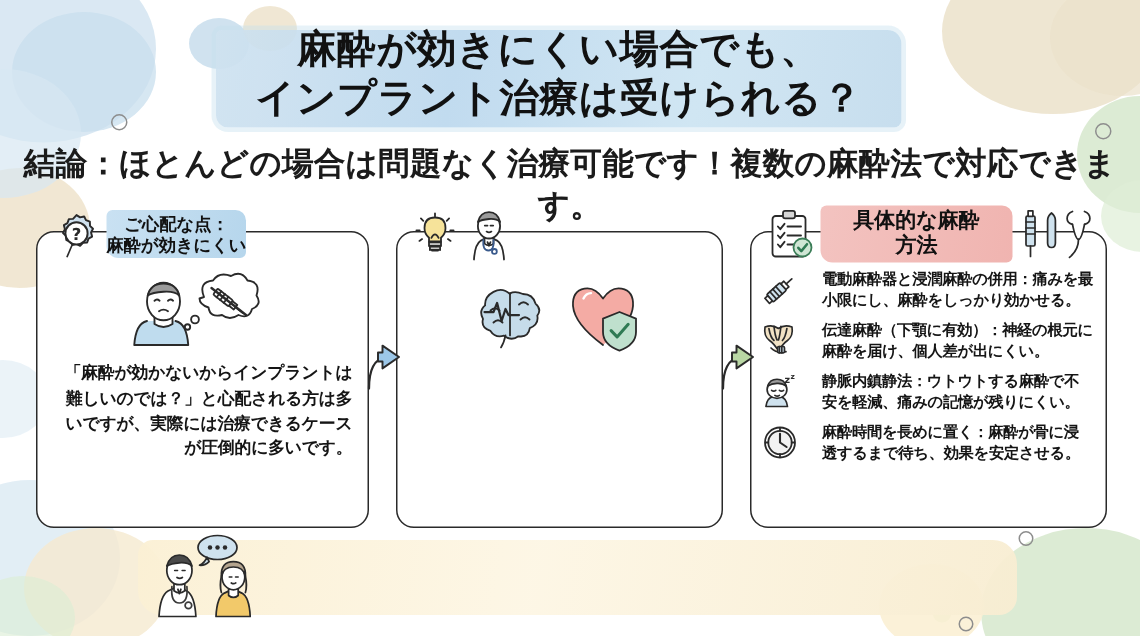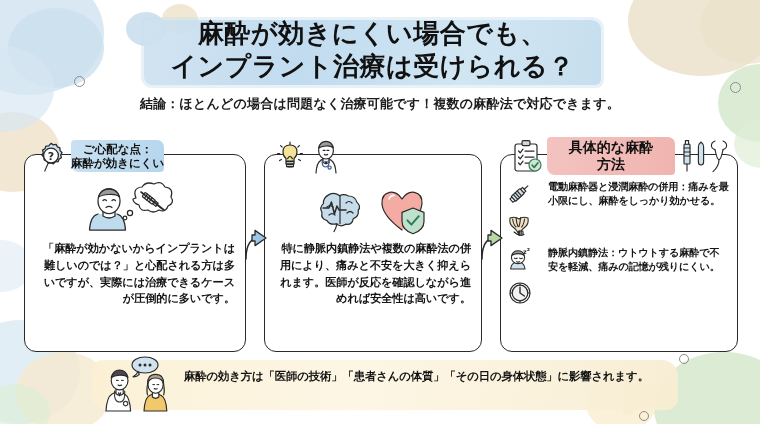--- a/index.html
+++ b/index.html
@@ -28,21 +28,21 @@
     border-radius:4px 9px 5px 8px;
     opacity:.92;z-index:-1;
     box-shadow:0 0 0 3px rgba(198,223,238,.45);
   }
   .title-line{
     font-size:26px;font-weight:700;line-height:1.28;letter-spacing:.5px;
     color:#111;white-space:nowrap;
   }
   .subtitle{
     position:absolute;left:0;top:95px;width:760px;text-align:center;z-index:3;
-    font-size:13px;font-weight:700;color:#1b1b1b;letter-spacing:.2px;
+    font-size:21px;font-weight:700;color:#1b1b1b;letter-spacing:.2px;
   }
 
   
   .panels{position:absolute;left:0;top:140px;width:760px;height:215px;z-index:3;}
   .panel{
     position:absolute;top:14px;
     border:1.8px solid #2a2a2a;border-radius:12px;background:#ffffff;
     box-sizing:border-box;
   }
   #panel1{left:24px;width:222px;height:198px;}
@@ -239,21 +239,20 @@
             <svg width="54" height="48" viewBox="0 0 54 48">
               <g stroke="#2a2a2a" stroke-width="1.2" stroke-linecap="round" stroke-linejoin="round">
                 <path d="M25 42 Q6 28 5 16 4.4 6 12.6 4.4 19.6 3 25 11 30.4 3 37.4 4.4 45.6 6 45 16 44.2 26 32 36" fill="#f4aba4"></path>
                 <path d="M12 11 q1.6-3.6 5-3.6" fill="none" stroke="#ffffff" stroke-width="1.6"></path>
                 <path d="M36 20 l11 4.4 v9 q0 8.4 -11 12.4 -11-4 -11-12.4 v-9z" fill="#bfe0cd"></path>
                 <path d="M30.4 32.4 l4 4.2 7.4-8.4" fill="none" stroke="#2f7a53" stroke-width="2"></path>
               </g>
             </svg>
           </span>
         </div>
-        <div class="panel-text">特に静脈内鎮静法や複数の麻酔法の併用により、痛みと不安を大きく抑えられます。医師が反応を確認しながら進めれば安全性は高いです。</div>
       </div>
     </div>
 
     <div class="panel" id="panel3">
       <div class="panel-head">
         <span>
           <svg width="32" height="34" viewBox="0 0 32 34">
             <g stroke="#2a2a2a" stroke-width="1.2" fill="#ffffff" stroke-linejoin="round" stroke-linecap="round">
               <rect x="4" y="5" width="22" height="27" rx="2.2"></rect>
               <rect x="11" y="1.6" width="8" height="5" rx="1.4" fill="#d6d6d6"></rect>
@@ -307,20 +306,21 @@
             <svg width="26" height="26" viewBox="0 0 26 26">
               <g stroke="#2a2a2a" stroke-width="1.1" fill="#ffffff" stroke-linecap="round" stroke-linejoin="round">
                 <path d="M3 4 q5-2 9 1 4-3 9-1 1 6 -3 9 -3 2 -6 7 -3-5-6-7 -4-3 -3-9z" fill="#f2e2c4"></path>
                 <path d="M5.6 5 q1 6 3.4 8 M9 3.6 q.6 6 2 9 M13.6 3.6 q-.6 6 -1.6 9 M17.6 5 q-1 6 -3 8"></path>
                 <path d="M7 18 q4 4 10 2.4" fill="#f2e2c4"></path>
                 <rect x="11.4" y="17" width="4.6" height="4.2" rx=".8" fill="#cfe2ee"></rect>
                 <path d="M12.6 17 v4.2 M14.2 17 v4.2"></path>
               </g>
             </svg>
           </span>
+          <span class="method-txt">伝達麻酔（下顎に有効）：神経の根元に麻酔を届け、個人差が出にくい。</span>
         </div>
 
         <div class="method">
           <span class="method-ico">
             <svg width="26" height="26" viewBox="0 0 26 26">
               <g stroke="#2a2a2a" stroke-width="1.1" fill="#ffffff" stroke-linecap="round" stroke-linejoin="round">
                 <path d="M3.6 23 q.6-5.4 4.4-6.6 h5.6 q3.8 1.2 4.4 6.6z" fill="#cfe2ee"></path>
                 <ellipse cx="11" cy="11.6" rx="6.6" ry="6"></ellipse>
                 <path d="M4.8 9.4 q1.4-4.6 6.2-4.6 t6.2 4.6 q-2.4-2 -6.2-1.8 T4.8 9.4z" fill="#9b9b9b"></path>
                 <path d="M7.4 12.2 q1.4 1.2 2.8 0 M12.6 12.2 q1.4 1.2 2.8 0" fill="none"></path>
@@ -339,20 +339,21 @@
           <span class="method-ico">
             <svg width="26" height="26" viewBox="0 0 26 26">
               <g stroke="#2a2a2a" stroke-width="1.2" fill="#ffffff" stroke-linecap="round">
                 <circle cx="13" cy="13" r="10"></circle>
                 <circle cx="13" cy="13" r="7.8" fill="#f2f2f2"></circle>
                 <path d="M13 13 V7.2 M13 13 l4.4 3" fill="none" stroke-width="1.4"></path>
                 <path d="M13 3.6 v1.6 M13 20.8 v1.6 M3.6 13 h1.6 M20.8 13 h1.6" fill="none"></path>
               </g>
             </svg>
           </span>
+          <span class="method-txt">麻酔時間を長めに置く：麻酔が骨に浸透するまで待ち、効果を安定させる。</span>
         </div>
 
       </div>
     </div>
   </div>
 
   <span class="arrow" id="arrow1">
     <svg width="30" height="34" viewBox="0 0 30 34">
       <path d="M3 33 Q3 14 14 12" fill="none" stroke="#2a2a2a" stroke-width="1.5" stroke-linecap="round"></path>
       <path d="M12 4.4 L23 12 L12 19.6 v-4.6 h-3 v-6 h3z" fill="#9cc7e8" stroke="#2a2a2a" stroke-width="1.3" stroke-linejoin="round"></path>
@@ -396,17 +397,16 @@
           <ellipse cx="55.6" cy="30.6" rx="7.6" ry="8.6" fill="#ffffff"></ellipse>
           <path d="M47.6 30 q-.4-9.6 8-9.6 t8 9.6 q-1.4-6 -8-6 t-8 6z" fill="#b4a48e"></path>
           <path d="M47.6 30 q-1.4 7 0 11 M63.6 30 q1.4 7 0 11" fill="#b4a48e"></path>
           <path d="M52.8 30.6 h1.8 M57 30.6 h1.8" stroke-width="1"></path>
           <path d="M54.2 34.6 q1.6 1 3 0" fill="none"></path>
         </g>
       </svg>
     </div>
 
     <div class="footer-text">
-      <div>麻酔の効き方は「医師の技術」「患者さんの体質」「その日の身体状態」に影響されます。</div>
     </div>
   </div>
 
 </div>
 
 </body></html>

